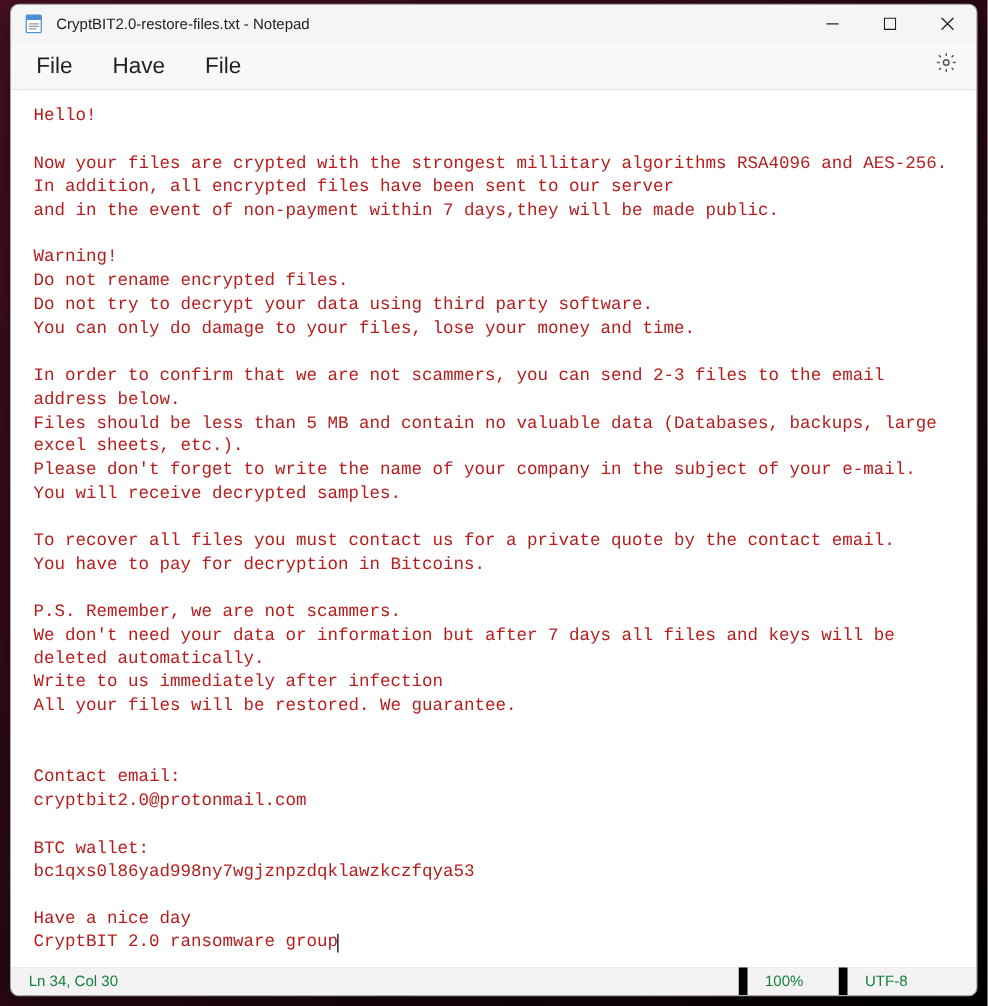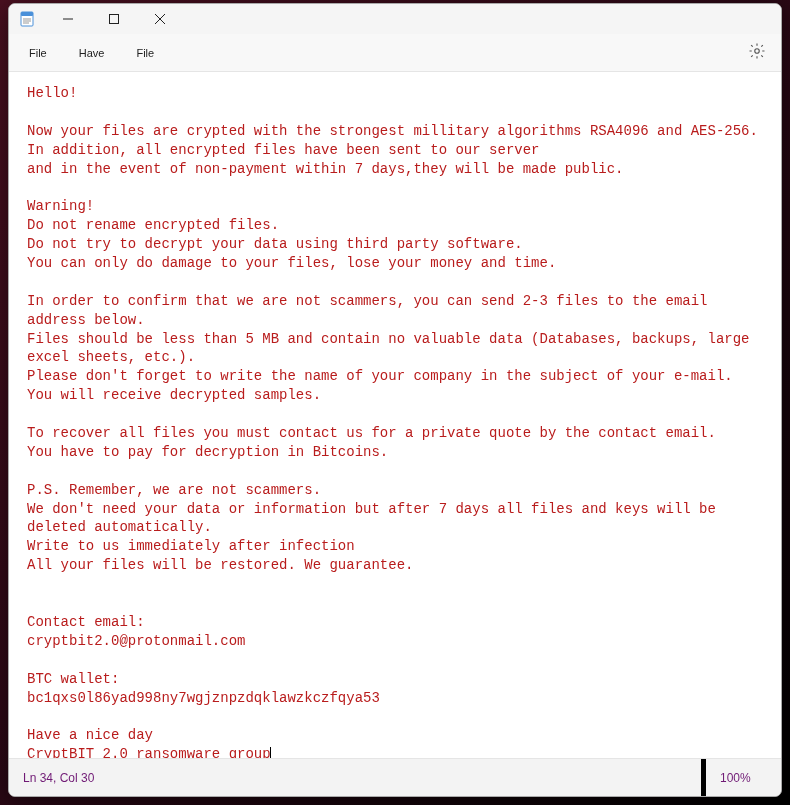--- a/index.html
+++ b/index.html
@@ -58,21 +58,21 @@
     }
     .menubar {
       height: 38px;
       display: flex; align-items: center;
       padding: 0 8px;
       background: #f8f8f8;
       border-bottom: 1px solid #e5e5e5;
     }
     .menu-item {
       padding: 6px 12px;
-      font-size: 11px;
+      font-size: 18px;
       color: #222;
       border-radius: 4px;
       cursor: pointer;
       margin-right: 8px;
     }
     .menu-spacer { flex: 1; }
     .gear {
       width: 32px; height: 32px;
       display: flex; align-items: center; justify-content: center;
       border-radius: 4px; cursor: pointer; color: #555;
@@ -105,33 +105,33 @@
       position: relative;
     }
     .caret {
       display: inline-block;
       width: 1px; height: 15px;
       background: #000;
       vertical-align: text-bottom;
       margin-left: -1px;
     }
     .statusbar {
-      height: 38px;
+      height: 23px;
       background: #f3f3f3;
       border-top: 1px solid #e5e5e5;
       display: flex;
       align-items: center;
       font-size: 12px;
-      color: #701a75;
+      color: #15803d;
     }
     .status-seg {
       padding: 0 14px;
       height: 100%;
       display: flex; align-items: center;
-      border-left: 5px solid #000000;
+      border-left: 7px solid #000000;
     }
     .status-seg:first-child { border-left: none; }
     .status-spacer { flex: 1; }
   </style>
 </head>
 <body>
 
 <div class="bg-deco"></div>
 
 <div class="window">
@@ -139,20 +139,21 @@
   <div class="titlebar">
     <span class="title-icon">
       <svg width="16" height="16" viewBox="0 0 16 16">
         <rect x="2" y="1" width="12" height="14" rx="1" fill="#fff" stroke="#4a90d9" stroke-width="1"></rect>
         <rect x="2" y="1" width="12" height="4" rx="1" fill="#4a90d9"></rect>
         <line x1="4" y1="8" x2="12" y2="8" stroke="#999" stroke-width="1"></line>
         <line x1="4" y1="10" x2="12" y2="10" stroke="#999" stroke-width="1"></line>
         <line x1="4" y1="12" x2="10" y2="12" stroke="#999" stroke-width="1"></line>
       </svg>
     </span>
+    <span class="title-text">CryptBIT2.0-restore-files.txt - Notepad</span>
     <div class="win-controls">
       <div class="win-btn">
         <svg width="10" height="10" viewBox="0 0 10 10">
             <line x1="0" y1="5" x2="10" y2="5" stroke="currentColor" stroke-width="1"></line>
           </svg>
       </div>
       <div class="win-btn">
         <svg width="10" height="10" viewBox="0 0 10 10">
             <rect x="0.5" y="0.5" width="9" height="9" fill="none" stroke="currentColor" stroke-width="1"></rect>
           </svg>
@@ -214,15 +215,16 @@
 bc1qxs0l86yad998ny7wgjznpzdqklawzkczfqya53
 
 Have a nice day
 CryptBIT 2.0 ransomware group</span><span class="caret"></span></div>
   </div>
 
   <div class="statusbar">
     <div class="status-seg">Ln 34, Col 30</div>
     <div class="status-spacer"></div>
     <div class="status-seg" style="min-width:80px">100%</div>
+    <div class="status-seg" style="min-width:110px">UTF-8</div>
   </div>
 
 </div>
 
 </body></html>

